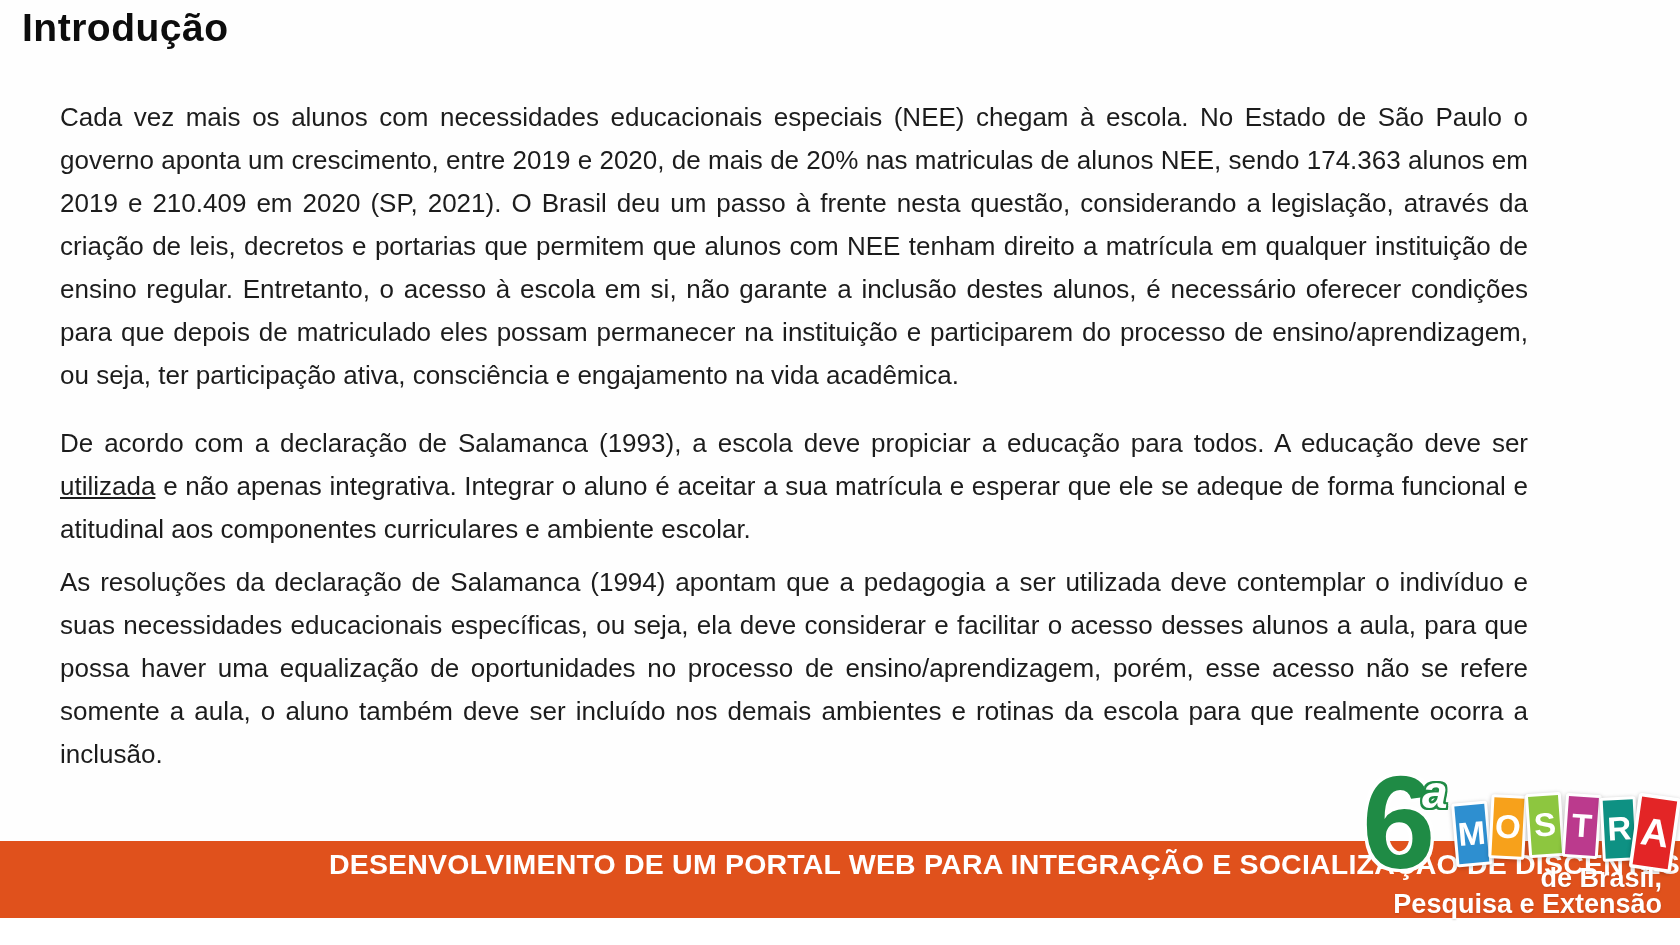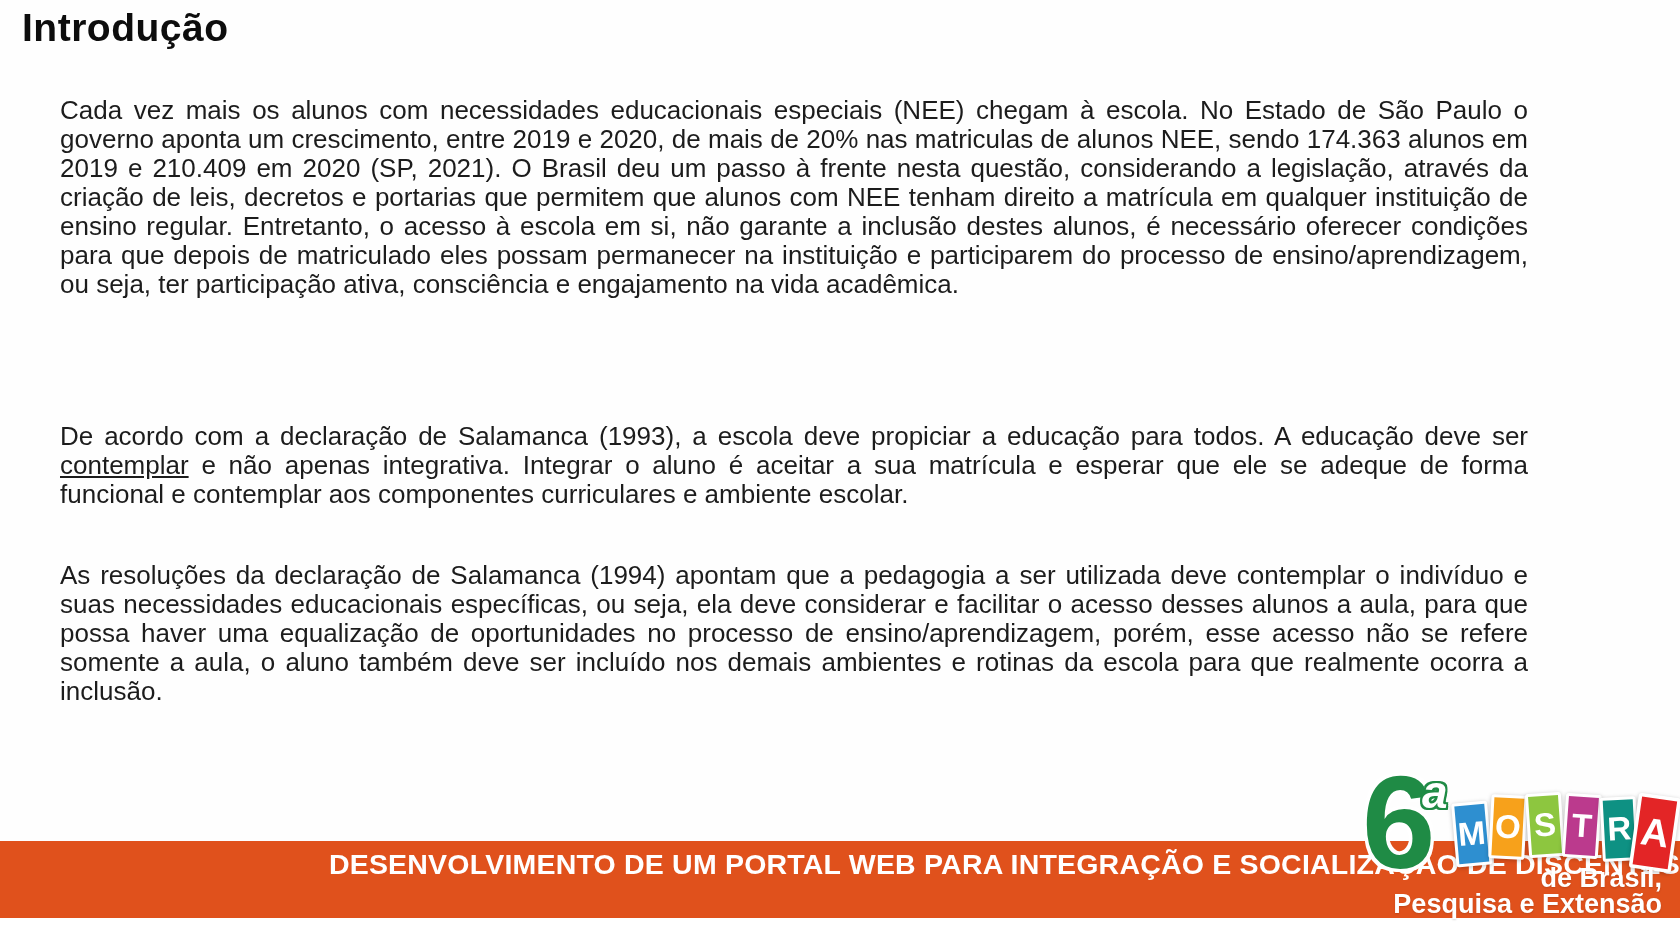--- a/index.html
+++ b/index.html
@@ -29,21 +29,21 @@
     left:60px;
     top:0;
     width:1468px;
   }
   .para{
     position:absolute;
     left:0;
     width:1468px;
     margin:0;
     font-size:26px;
-    line-height:29px;
+    line-height:43px;
     color:#1c1c1c;
     text-align:justify;
   }
   .para.p1{top:96px;}
   .para.p2{top:422px;}
   .para.p3{top:561px;}
   .underline{text-decoration:underline;}
   .footer-bar{
     position:absolute;
     left:0;bottom:0;
@@ -128,21 +128,21 @@
 </style>
 </head>
 <body>
 
 <div class="slide">
 
   <h1 class="slide-title">Introdução</h1>
 
   <div class="body-text">
     <p class="para p1">Cada vez mais os alunos com necessidades educacionais especiais (NEE) chegam à escola. No Estado de São Paulo o governo aponta um crescimento, entre 2019 e 2020, de mais de 20% nas matriculas de alunos NEE, sendo 174.363 alunos em 2019 e 210.409 em 2020 (SP, 2021). O Brasil deu um passo à frente nesta questão, considerando a legislação, através da criação de leis, decretos e portarias que permitem que alunos com NEE tenham direito a matrícula em qualquer instituição de ensino regular. Entretanto, o acesso à escola em si, não garante a inclusão destes alunos, é necessário oferecer condições para que depois de matriculado eles possam permanecer na instituição e participarem do processo de ensino/aprendizagem, ou seja, ter participação ativa, consciência e engajamento na vida acadêmica.</p>
-    <p class="para p2"><span>De acordo com a declaração de Salamanca (1993), a escola deve propiciar a educação para todos. A educação deve ser </span><span class="underline">contemplar</span><span> e não apenas integrativa. Integrar o aluno é aceitar a sua matrícula e esperar que ele se adeque de forma funcional e contemplar aos componentes curriculares e ambiente escolar.</span></p>
+    <p class="para p2"><span>De acordo com a declaração de Salamanca (1993), a escola deve propiciar a educação para todos. A educação deve ser </span><span class="underline">utilizada</span><span> e não apenas integrativa. Integrar o aluno é aceitar a sua matrícula e esperar que ele se adeque de forma funcional e atitudinal aos componentes curriculares e ambiente escolar.</span></p>
     <p class="para p3">As resoluções da declaração de Salamanca (1994) apontam que a pedagogia a ser utilizada deve contemplar o indivíduo e suas necessidades educacionais específicas, ou seja, ela deve considerar e facilitar o acesso desses alunos a aula, para que possa haver uma equalização de oportunidades no processo de ensino/aprendizagem, porém, esse acesso não se refere somente a aula, o aluno também deve ser incluído nos demais ambientes e rotinas da escola para que realmente ocorra a inclusão.</p>
   </div>
 
   <div class="footer-bar" style="background: rgb(224, 81, 28); text-align: right;">
     <div class="footer-line">DESENVOLVIMENTO DE UM PORTAL WEB PARA INTEGRAÇÃO E SOCIALIZAÇÃO DE DISCENTES</div>
   </div>
 
   <div class="logo">
     <span class="logo-number" style="color: rgb(31, 139, 69);">6</span>
     <span class="logo-ordinal">a</span>

